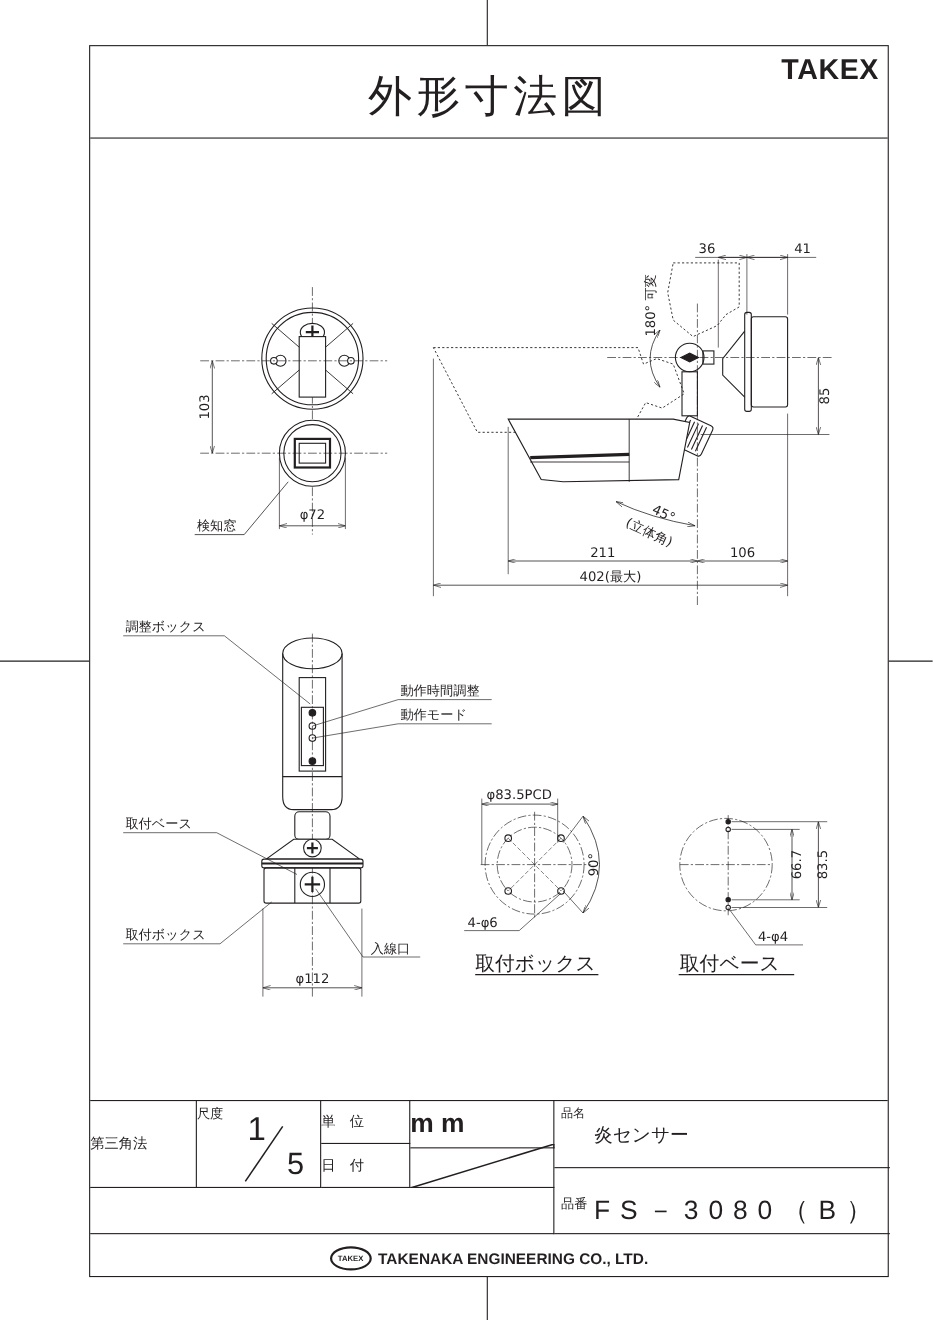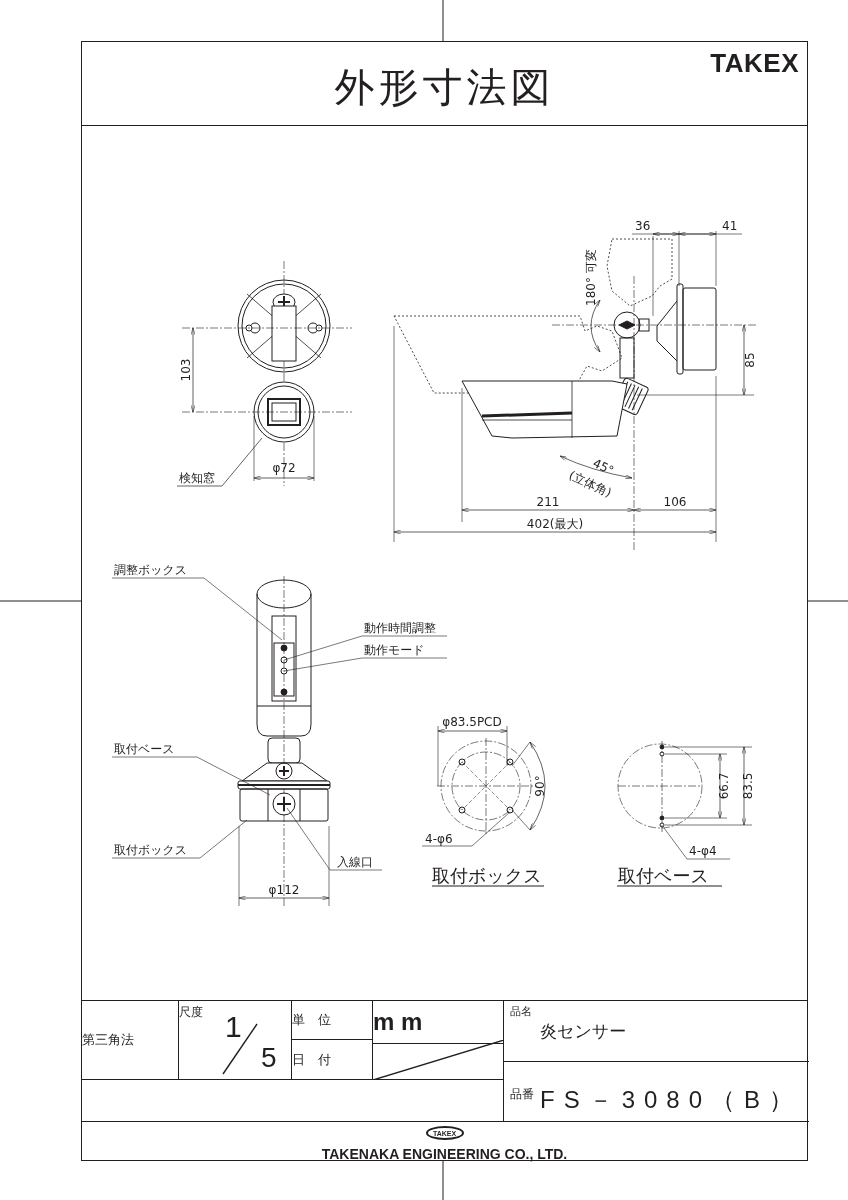--- a/index.html
+++ b/index.html
@@ -6,21 +6,21 @@
   body{width:848px;height:1200px;position:relative;overflow:hidden;font-family:"DejaVu Sans",sans-serif;color:#231f20;}
   .abs{position:absolute;}
   .sheet{position:absolute;left:81px;top:41px;width:727px;height:1120px;border:1.5px solid #231f20;box-sizing:border-box;}
   .title-row{position:absolute;left:0;top:0;width:100%;height:84px;border-bottom:1.5px solid #231f20;box-sizing:border-box;}
   .title{position:absolute;left:0;right:0;top:18px;text-align:center;font-size:40px;letter-spacing:4px;}
   .brand{position:absolute;right:8px;top:6px;font-family:"Liberation Sans",sans-serif;font-weight:bold;font-size:26px;letter-spacing:0.5px;}
   svg text{font-family:"DejaVu Sans",sans-serif;fill:#231f20;}
   .tb{position:absolute;left:0;top:958px;width:100%;height:162px;}
   .cell{position:absolute;border-right:1.5px solid #231f20;border-bottom:1.5px solid #231f20;box-sizing:border-box;font-size:13px;}
   .center{display:flex;align-items:center;justify-content:flex-start;}
-  .footer{position:absolute;left:0;bottom:0;width:100%;height:36px;display:flex;align-items:center;justify-content:center;gap:6px;flex-direction:column;}
+  .footer{position:absolute;left:0;bottom:0;width:100%;height:36px;display:flex;align-items:center;justify-content:center;gap:6px;}
   .footer-text{font-family:"Liberation Sans",sans-serif;font-weight:bold;font-size:14px;}
   .logo-oval{width:38px;height:22px;border:2px solid #231f20;border-radius:50%;display:flex;align-items:center;justify-content:center;font-family:"Liberation Sans",sans-serif;font-weight:bold;font-size:7px;box-sizing:border-box;}
 </style>
 </head>
 <body>
 
 <svg class="abs" style="left:0;top:0" width="848" height="1200">
   <line x1="443" y1="0" x2="443" y2="41" stroke="#231f20" stroke-width="1"></line>
   <line x1="443" y1="1161" x2="443" y2="1200" stroke="#231f20" stroke-width="1"></line>
   <line x1="0" y1="601" x2="81" y2="601" stroke="#231f20" stroke-width="1"></line>

